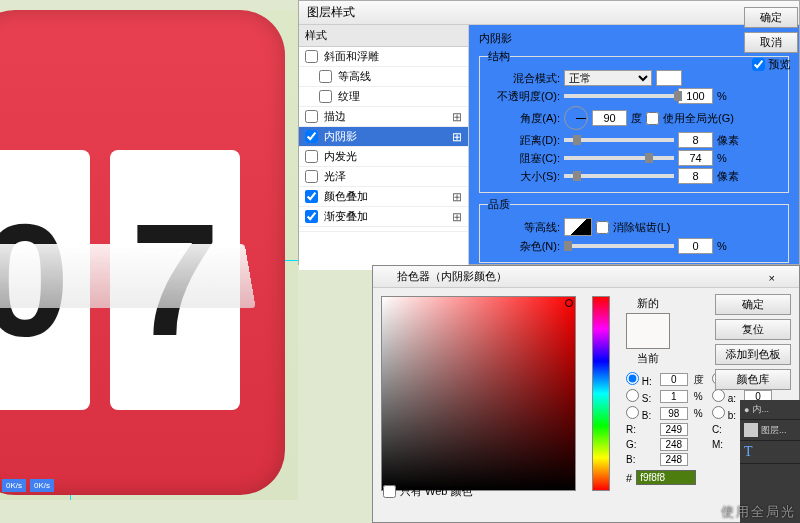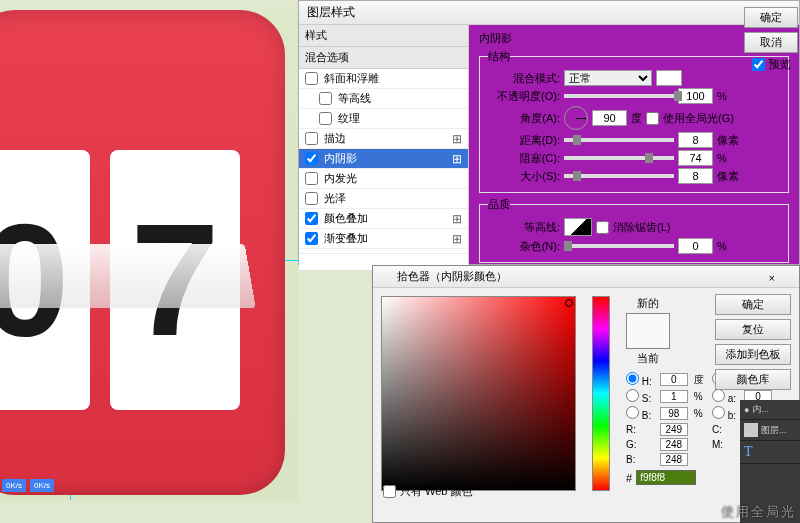--- a/index.html
+++ b/index.html
@@ -12,21 +12,21 @@
 .flip.left { left: -10px; }
 .flip.right { left: 140px; }
 .flip .num { font-size: 160px; font-weight: 700; color: #1a1a1a; text-align: center; line-height: 260px; font-family: Arial; }
 .fold { position: absolute; top: 230px; left: -20px; width: 300px; height: 70px; background: linear-gradient(rgba(255,255,255,.9),rgba(230,230,230,.7)); transform: perspective(400px) rotateX(25deg); border-radius: 4px; }
 .guide-v { position: absolute; top: 0; bottom: 0; border-left: 1px solid #00e0ff; }
 .guide-h { position: absolute; left: 0; right: 0; border-top: 1px solid #00e0ff; }
 .zoom-badge { position: absolute; left: 2px; bottom: 8px; display: flex; gap: 4px; }
 .zoom-badge span { background: #4080f0; color: #fff; font-size: 8px; padding: 2px 4px; border-radius: 0; }
 
 
-.ls-dialog { position: absolute; left: 298px; top: 0; width: 502px; height: 265px; background: #a21caf; border: 1px solid #aaa; font-size: 11px; }
+.ls-dialog { position: absolute; left: 298px; top: 0; width: 502px; height: 265px; background: #3b82f6; border: 1px solid #aaa; font-size: 11px; }
 .ls-title { background: linear-gradient(#fafafa,#e8e8e8); padding: 3px 8px; border-bottom: 1px solid #ccc; font-size: 12px; }
 .ls-body { display: flex; height: 245px; }
 .ls-sidebar { width: 170px; border-right: 1px solid #ccc; background: #fff; overflow: hidden; }
 .ls-sidebar .hdr { background: #e8e8e8; padding: 3px 6px; border-bottom: 1px solid #ccc; font-weight: 400; }
 .ls-row { display: flex; align-items: center; padding: 2px 6px; border-bottom: 1px solid #eee; }
 .ls-row input[type=checkbox] { margin-right: 6px; }
 .ls-row.sel { background: #3874d6; color: #fff; }
 .ls-row .plus { margin-left: auto; font-size: 12px; color: #666; }
 .ls-row.sel .plus { color: #fff; }
 
@@ -91,21 +91,20 @@
     <span>0K/s</span>
     <span>0K/s</span>
   </div>
 </div>
 
 <div class="ls-dialog">
   <div class="ls-title">图层样式</div>
   <div class="ls-body">
     <div class="ls-sidebar">
       <div class="hdr">样式</div>
-      <div class="hdr">混合选项</div>
       <div id="style-list">
           <div class="ls-row">
             <input type="checkbox" style="">
             <span>斜面和浮雕</span>
           </div>
           <div class="ls-row">
             <input type="checkbox" style="margin-left: 14px;">
             <span>等高线</span>
           </div>
           <div class="ls-row">

